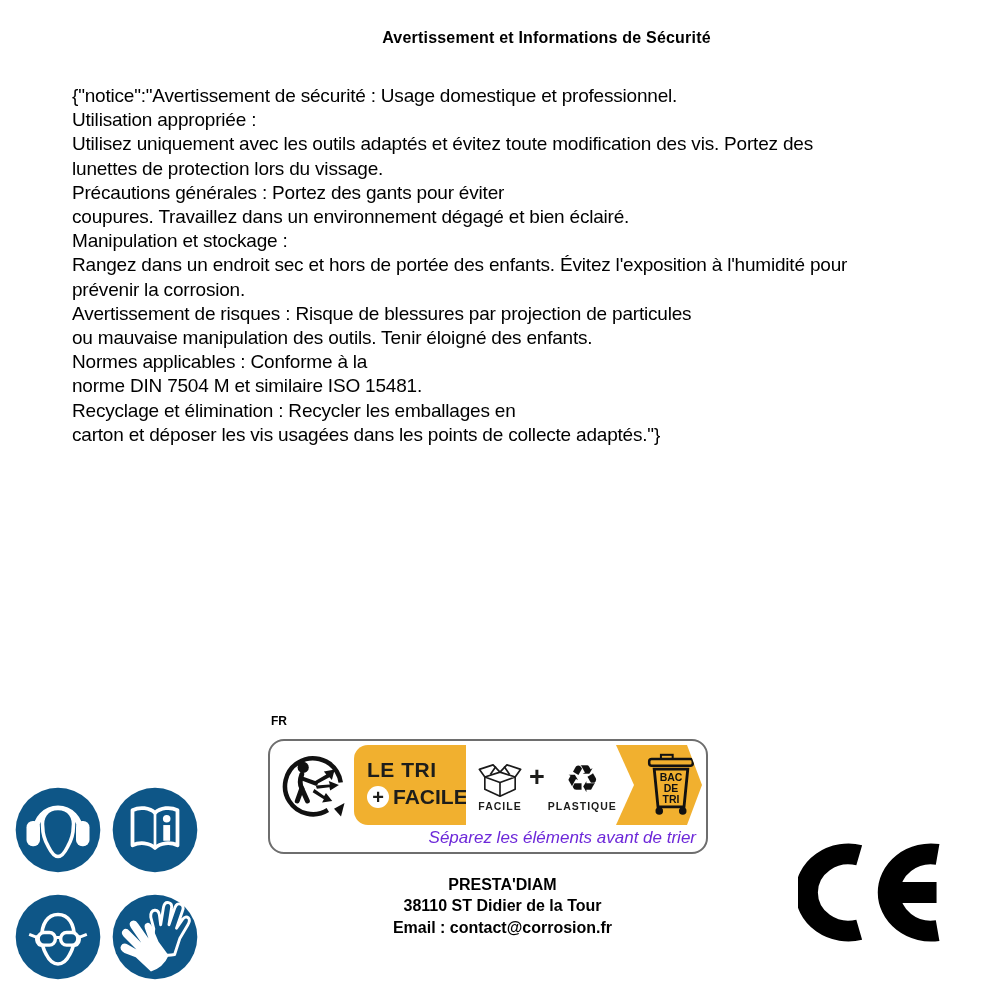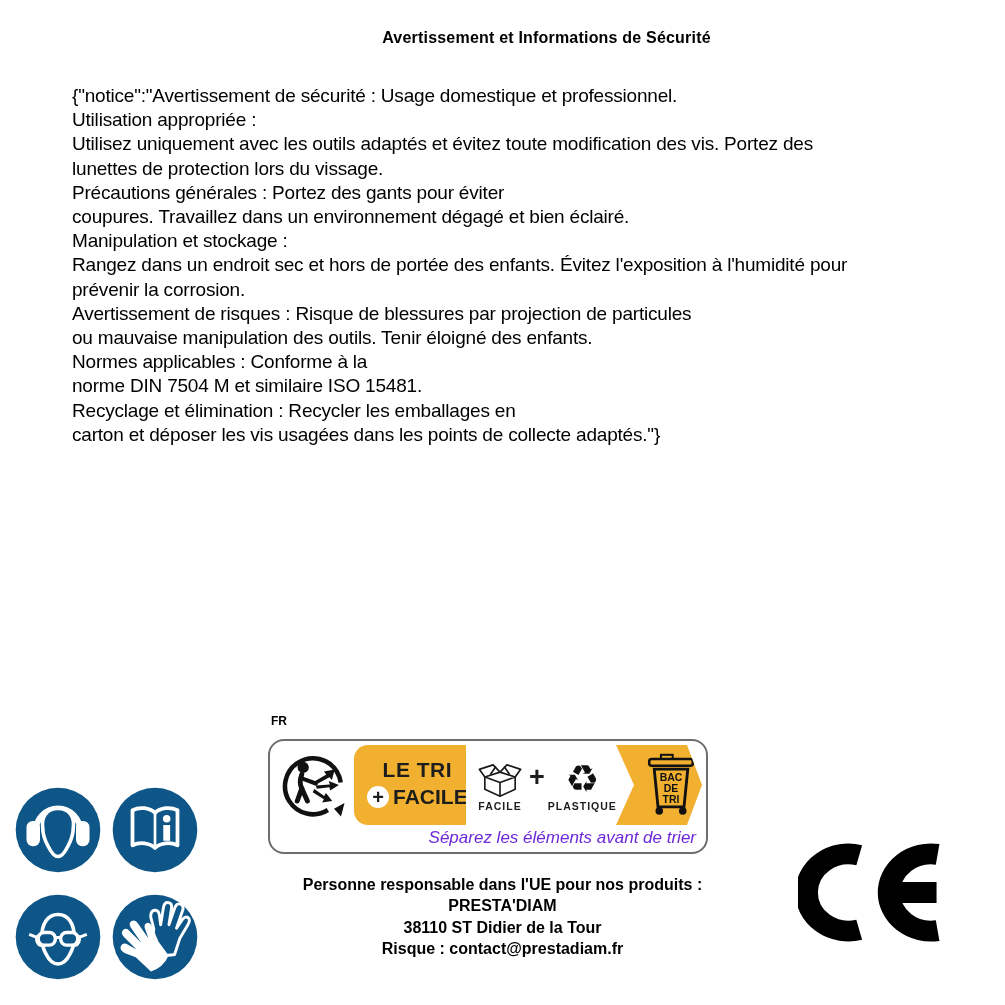--- a/index.html
+++ b/index.html
@@ -16,21 +16,21 @@
     grid-template-columns:90px 90px;grid-column-gap:7px;grid-row-gap:17px;}
   .safety-icons svg{width:90px;height:90px;display:block;}
 
   
   .fr-code{position:absolute;left:271px;top:714px;font-size:12px;font-weight:bold;}
   .tri-box{position:absolute;left:268px;top:739px;width:440px;height:115px;
     background:#fff;border:2px solid #6e6e6e;border-radius:16px;box-sizing:border-box;}
   .triman{position:absolute;left:8px;top:6px;width:70px;height:80px;}
   .tri-band{position:absolute;left:84px;top:4px;width:348px;height:80px;
     background:#F1B02F;border-radius:14px 0 0 14px;
-    clip-path:polygon(0 0,calc(100% - 15px) 0,100% 50%,calc(100% - 15px) 100%,0 100%);text-align:center;}
+    clip-path:polygon(0 0,calc(100% - 15px) 0,100% 50%,calc(100% - 15px) 100%,0 100%);}
   .letri{position:absolute;left:13px;top:13px;color:#1d1d1b;}
   .letri-l1{font-size:21px;font-weight:800;letter-spacing:.5px;}
   .letri-l2{display:flex;align-items:center;margin-top:3px;font-size:21px;font-weight:800;}
   .plus-circle{width:22px;height:22px;border-radius:50%;background:#fff;color:#1d1d1b;
     display:flex;align-items:center;justify-content:center;font-size:20px;font-weight:800;
     margin-right:4px;line-height:1;}
   .white-arrow{position:absolute;left:112px;top:0;width:168px;height:100%;background:#fff;
     clip-path:polygon(0 0,calc(100% - 18px) 0,100% 50%,calc(100% - 18px) 100%,0 100%);
     display:flex;align-items:center;justify-content:flex-start;padding-left:8px;box-sizing:border-box;}
   .material{display:flex;flex-direction:column;align-items:center;}
@@ -162,23 +162,22 @@
       <text x="31" y="32" text-anchor="middle">BAC</text>
       <text x="31" y="45" text-anchor="middle">DE</text>
       <text x="31" y="58" text-anchor="middle">TRI</text>
     </svg>
   </div>
 
   <div class="tagline">Séparez les éléments avant de trier</div>
 </div>
 
 <div class="responsible">
-  <div>Personne responsable dans l'UE pour nos produits :</div>
   <div>PRESTA'DIAM</div>
   <div>38110 ST Didier de la Tour</div>
-  <div>Risque : contact@prestadiam.fr</div>
+  <div>Email : contact@corrosion.fr</div>
 </div>
 
 <svg class="ce-mark" viewBox="0 0 135 100" preserveAspectRatio="none">
   <path d="M57 12.3 A39 39 0 1 0 57 87.7" fill="none" stroke="#000" stroke-width="21"></path>
   <path d="M130 11.5 A39 39 0 1 0 130 88.5" fill="none" stroke="#000" stroke-width="21"></path>
   <path d="M92 50 H129" stroke="#000" stroke-width="21"></path>
 </svg>
 
 </body></html>

